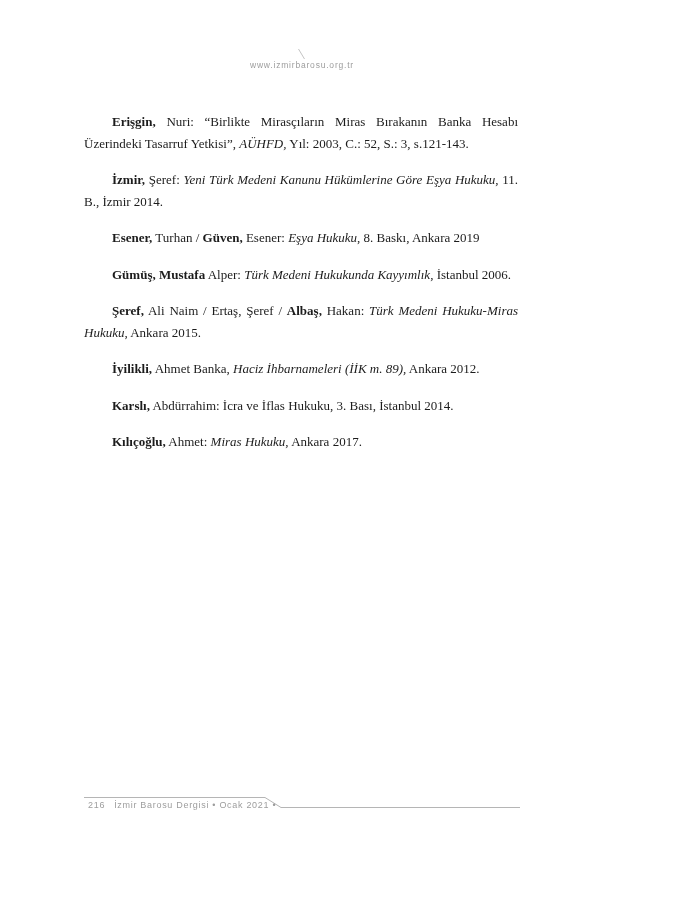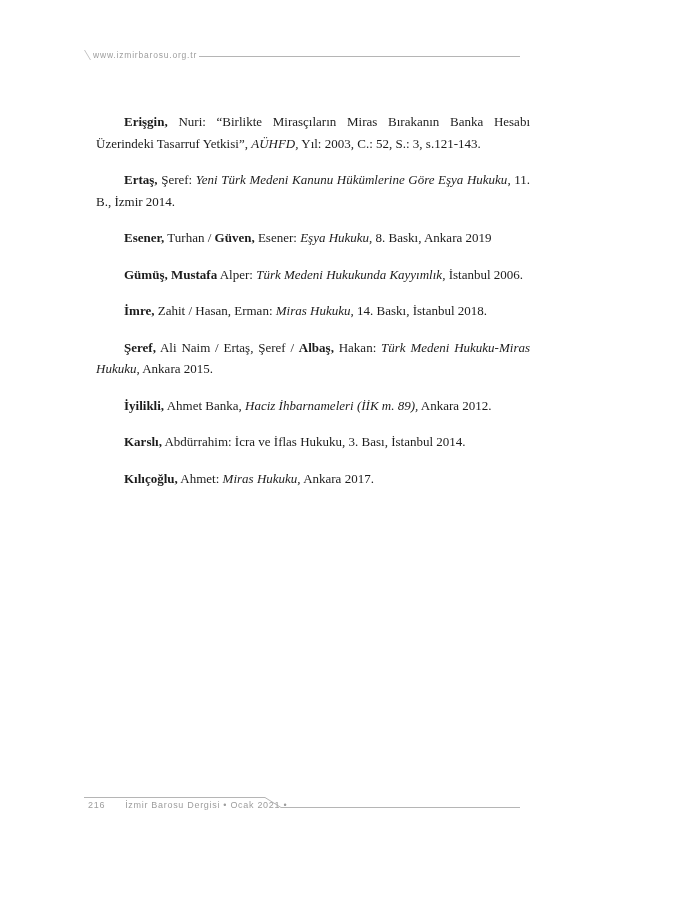--- a/index.html
+++ b/index.html
@@ -17,20 +17,21 @@
 
   
   .header-row {
     position: absolute;
     left: 84px;
     width: 436px;
     top: 48px;
     height: 14px;
     display: flex;
     align-items: center;
+    flex-direction: column;
   }
   .small-caption {
     font-family: "Liberation Sans", sans-serif;
     font-size: 8.5px;
     letter-spacing: 0.8px;
     color: #9d9d9d;
     white-space: nowrap;
   }
   .header-rule {
     flex: 1;
@@ -41,21 +42,21 @@
   }
   .header-tick {
     margin-right: 2px;
     flex: 0 0 auto;
   }
 
   
   .biblio {
     position: absolute;
     top: 111px;
-    left: 96px;
+    left: 84px;
     width: 434px;
     color: #1c1c1c;
   }
   .biblio p.entry {
     margin: 0 0 15px 0;
     font-size: 13px;
     line-height: 21.5px;
     text-align: justify;
     text-indent: 28px;
   }
@@ -75,39 +76,38 @@
   .footer-text {
     position: absolute;
     left: 4px;
     top: 6px;
     font-family: "Liberation Sans", sans-serif;
     font-size: 9px;
     letter-spacing: 0.7px;
     color: #9d9d9d;
     white-space: nowrap;
   }
-  .footer-text .page-num { margin-right: 20px; }
+  .footer-text .page-num { margin-right: 9px; }
 </style>
 </head>
 <body>
 
 <div class="header-row">
   <svg class="header-tick" width="7" height="12" viewBox="0 0 7 12">
     <line x1="0.5" y1="1" x2="6.5" y2="11" stroke="#c4c4c4" stroke-width="1"></line>
   </svg>
   <span class="small-caption">www.izmirbarosu.org.tr</span>
   <div class="header-rule"></div>
 </div>
 
 <div class="biblio">
     <p class="entry"><span class="bold">Erişgin,</span><span class="regular"> Nuri: “Birlikte Mirasçıların Miras Bırakanın Banka Hesabı Üzerindeki Tasarruf Yetkisi”, </span><span class="italic">AÜHFD,</span><span class="regular"> Yıl: 2003, C.: 52, S.: 3, s.121-143.</span></p>
-    <p class="entry"><span class="bold">Ertaş,</span><span class="regular"> Şeref: </span><span class="italic">Yeni Türk Medeni Kanunu Hükümlerine Göre Eşya Hukuku</span><span class="regular">, 11. B., İzmir 2014.</span></p>
+    <p class="entry"><span class="bold">İzmir,</span><span class="regular"> Şeref: </span><span class="italic">Yeni Türk Medeni Kanunu Hükümlerine Göre Eşya Hukuku</span><span class="regular">, 11. B., İzmir 2014.</span></p>
     <p class="entry"><span class="bold">Esener,</span><span class="regular"> Turhan / </span><span class="bold">Güven,</span><span class="regular"> Esener: </span><span class="italic">Eşya Hukuku</span><span class="regular">, 8. Baskı, Ankara 2019</span></p>
     <p class="entry"><span class="bold">Gümüş, Mustafa</span><span class="regular"> Alper: </span><span class="italic">Türk Medeni Hukukunda Kayyımlık</span><span class="regular">, İstanbul 2006.</span></p>
-    <p class="entry"><span class="bold">İmre,</span><span class="regular"> Zahit / Hasan, Erman: </span><span class="italic">Miras Hukuku</span><span class="regular">, 14. Baskı, İstanbul 2018.</span></p>
     <p class="entry"><span class="bold">Şeref,</span><span class="regular"> Ali Naim / Ertaş, Şeref / </span><span class="bold">Albaş,</span><span class="regular"> Hakan: </span><span class="italic">Türk Medeni Hukuku-Miras Hukuku</span><span class="regular">, Ankara 2015.</span></p>
     <p class="entry"><span class="bold">İyilikli,</span><span class="regular"> Ahmet Banka, </span><span class="italic">Haciz İhbarnameleri (İİK m. 89),</span><span class="regular"> Ankara 2012.</span></p>
     <p class="entry"><span class="bold">Karslı,</span><span class="regular"> Abdürrahim: İcra ve İflas Hukuku, 3. Bası, İstanbul 2014.</span></p>
     <p class="entry"><span class="bold">Kılıçoğlu,</span><span class="regular"> Ahmet: </span><span class="italic">Miras Hukuku</span><span class="regular">, Ankara 2017.</span></p>
   </div>
 
 <div class="footer">
   <svg width="436" height="22" viewBox="0 0 436 22">
     <polyline points="0,3.5 181,3.5 197,13.5 436,13.5" fill="none" stroke="#b5b5b5" stroke-width="1"></polyline>
   </svg>

